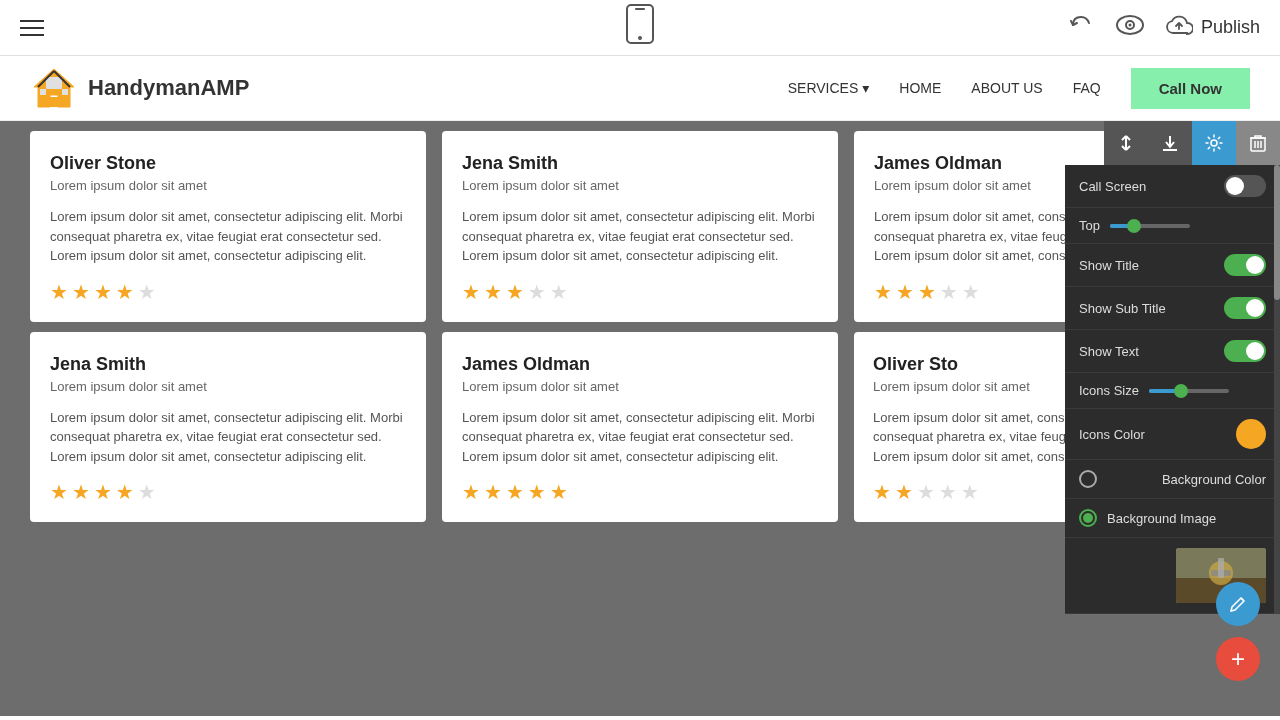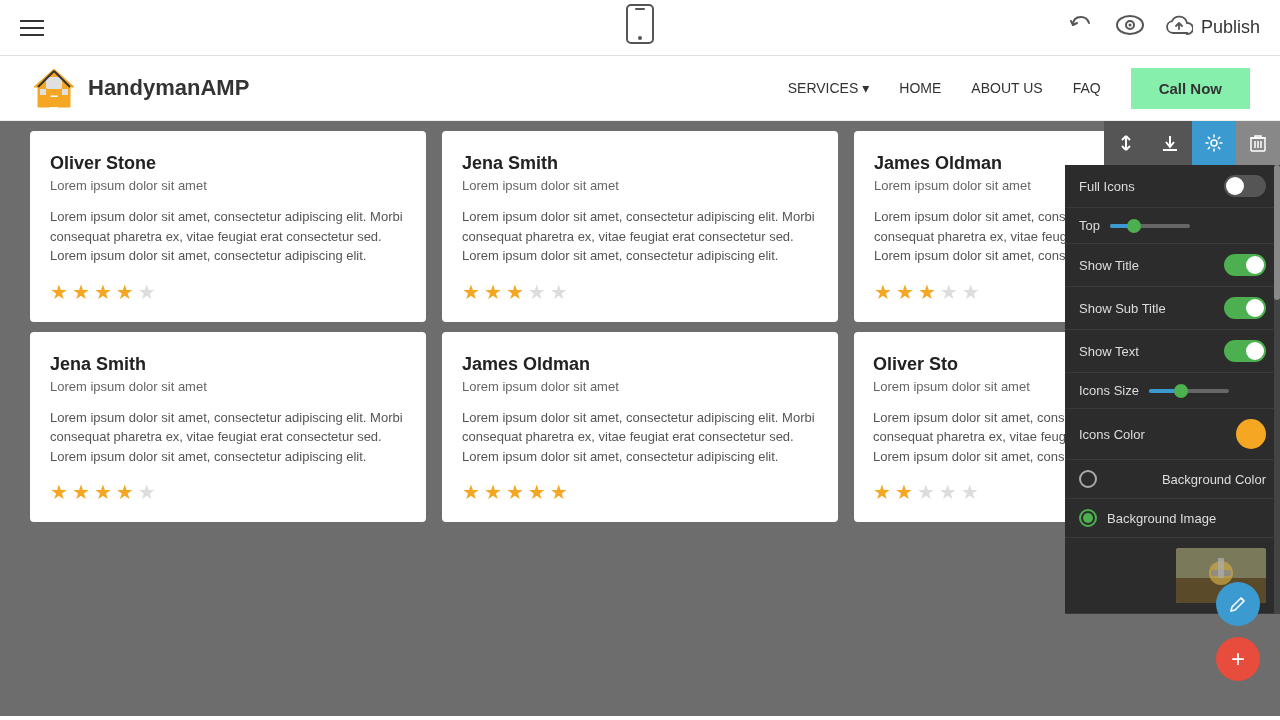--- a/index.html
+++ b/index.html
@@ -369,21 +369,21 @@
         <line x1="0" y1="4" x2="16" y2="4" stroke="#fff" stroke-width="1.5"></line>
         <path d="M5 4V2h6v2" stroke="#fff" stroke-width="1.5" fill="none"></path>
       </svg>
     </button>
   </div>
 
   <div class="settings-panel" style="position:absolute; top:44px; right:0; width:215px;">
     <div class="settings-scroll">
 
       <div class="settings-row">
-        <span class="settings-row-label">Full Icons</span>
+        <span class="settings-row-label">Call Screen</span>
         <div class="toggle off"></div>
       </div>
 
       <div class="settings-row">
         <span class="settings-row-label">Top</span>
         <div class="slider-container">
           <div class="slider-track">
             <div class="slider-fill" style="width:30%;"></div>
             <div class="slider-thumb" style="left:calc(30% - 7px);"></div>
           </div>

